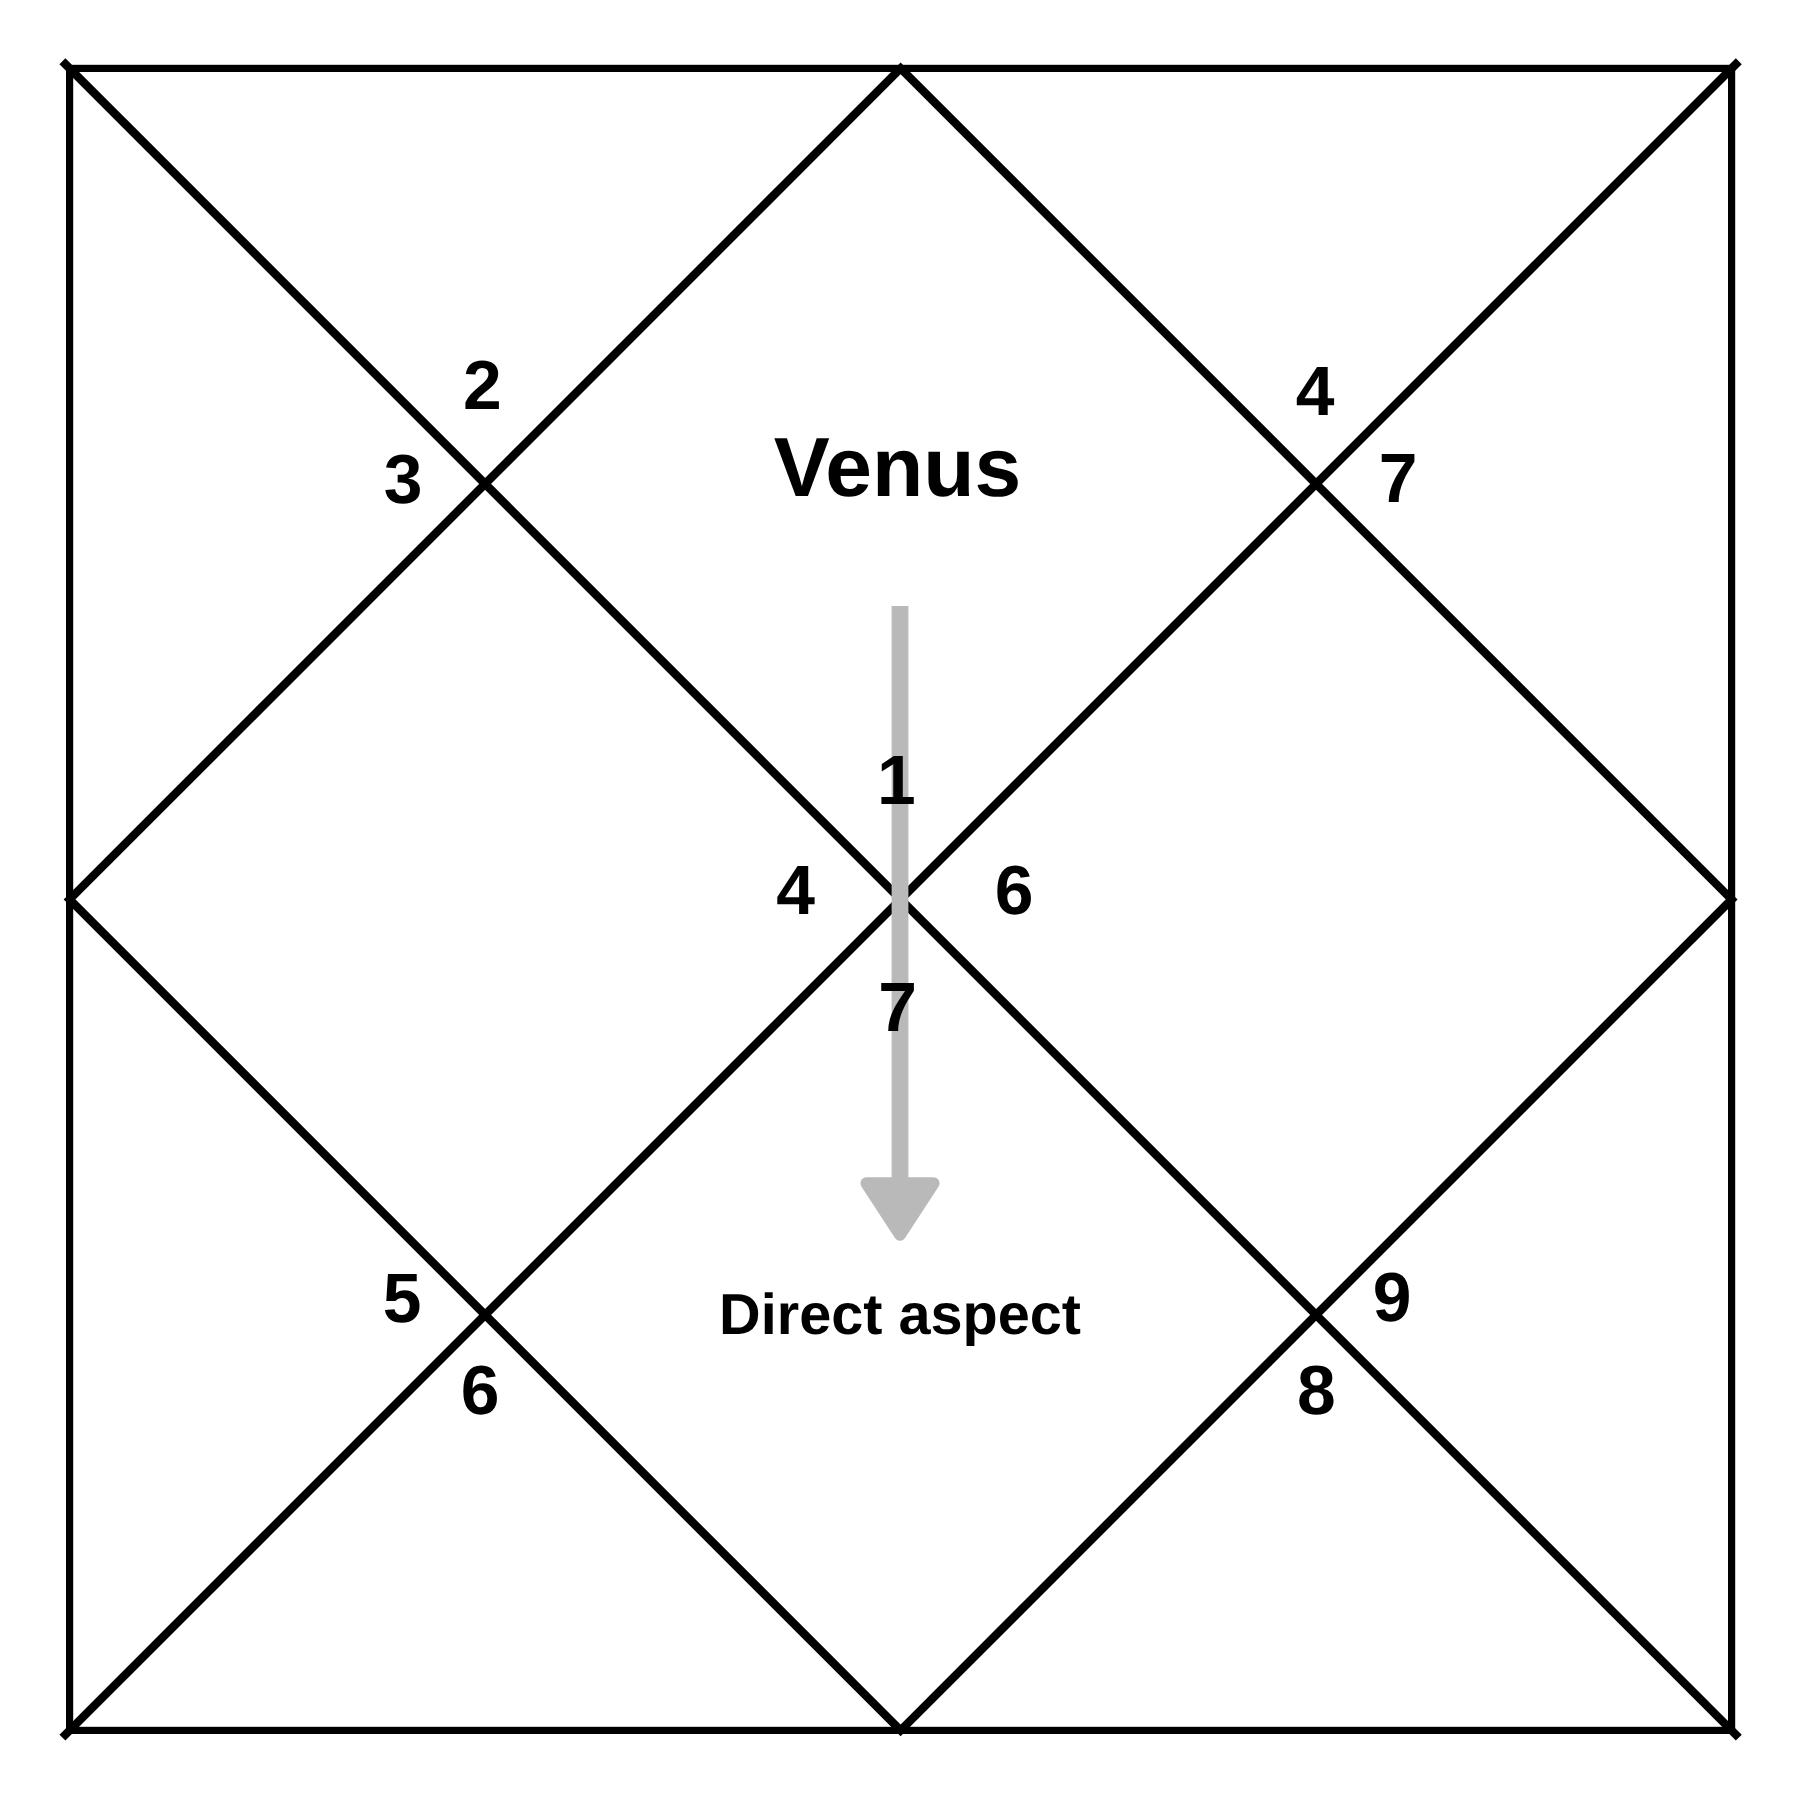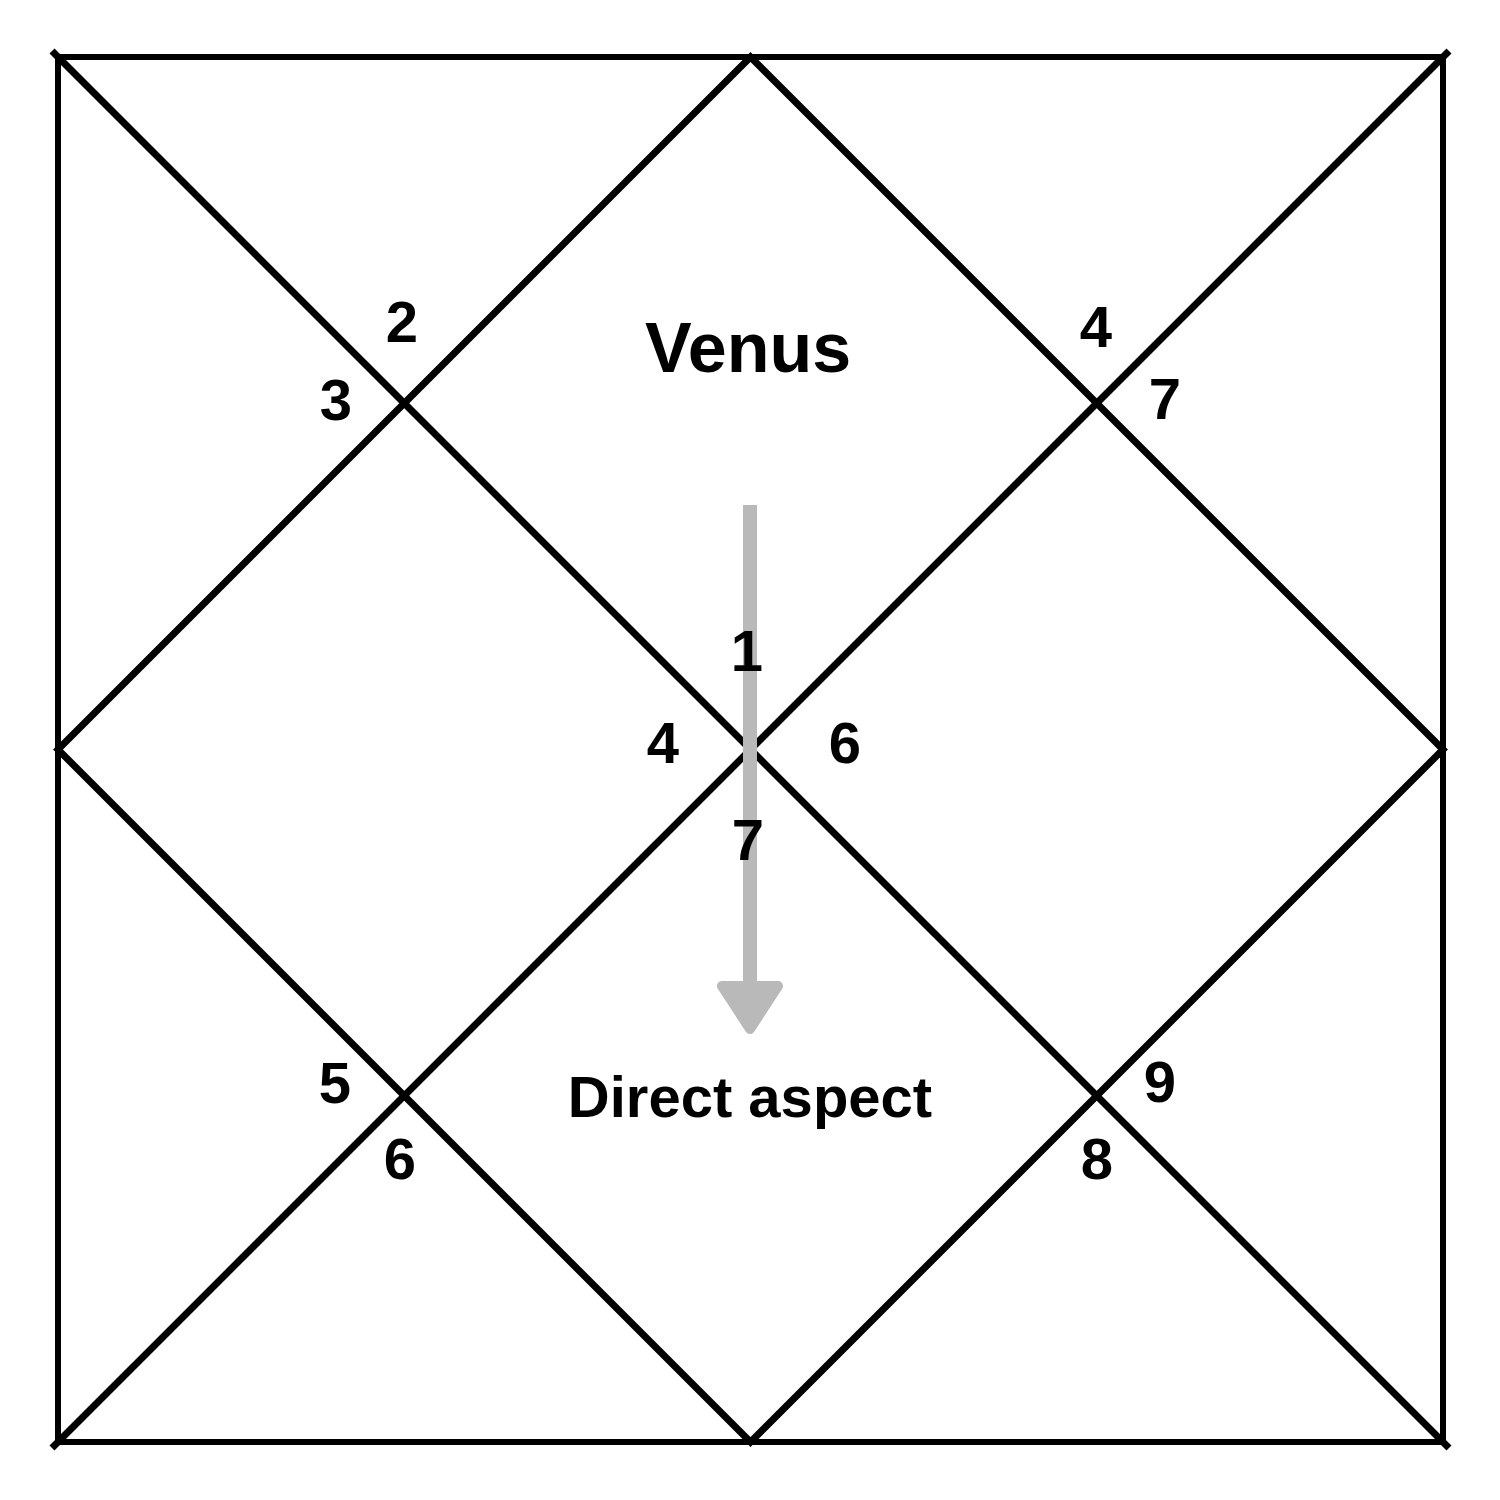--- a/index.html
+++ b/index.html
@@ -23,21 +23,21 @@
     position:absolute;
     transform:translate(-50%,-50%);
     color:var(--text);
     font-weight:700;
     white-space:nowrap;
     line-height:1;
     z-index:2;
   }
   .house-num{font-size:58px;}
   .planet{font-size:70px;}
-  .aspect{font-size:58px;}
+  .aspect{font-size:48px;}
 </style>
 </head>
 <body>
 
 <div class="stage">
 
   <svg width="1500" height="1500" viewBox="0 0 1500 1500">
 
     <rect x="58" y="57" width="1385" height="1385" stroke-width="6" class="chart-line"></rect>
 
@@ -45,21 +45,21 @@
     <line x1="1449" y1="51" x2="52" y2="1448" stroke-width="7" class="chart-line"></line>
 
     <polygon points="750.5,57 1443,749.5 750.5,1442 58,749.5" stroke-width="7" class="chart-line"></polygon>
 
     <g>
       <line x1="750" y1="505" x2="750" y2="990" stroke-width="14" class="arrow-part"></line>
       <polygon points="722,986 778,986 750,1029" stroke-width="10" stroke-linejoin="round" class="arrow-part"></polygon>
     </g>
   </svg>
 
-  <div class="label planet" style="left:748px;top:348px;">Venus</div>
+  <div class="label planet" style="left:748px;top:389px;">Venus</div>
 
   <div class="label aspect" style="left:750px;top:1097px;">Direct aspect</div>
 
   <div class="label house-num" style="left:747px;top:651px;">1</div>
   <div class="label house-num" style="left:402px;top:322px;">2</div>
   <div class="label house-num" style="left:336px;top:400px;">3</div>
   <div class="label house-num" style="left:663px;top:743px;">4</div>
   <div class="label house-num" style="left:335px;top:1083px;">5</div>
   <div class="label house-num" style="left:400px;top:1159px;">6</div>
   <div class="label house-num" style="left:748px;top:840px;">7</div>

